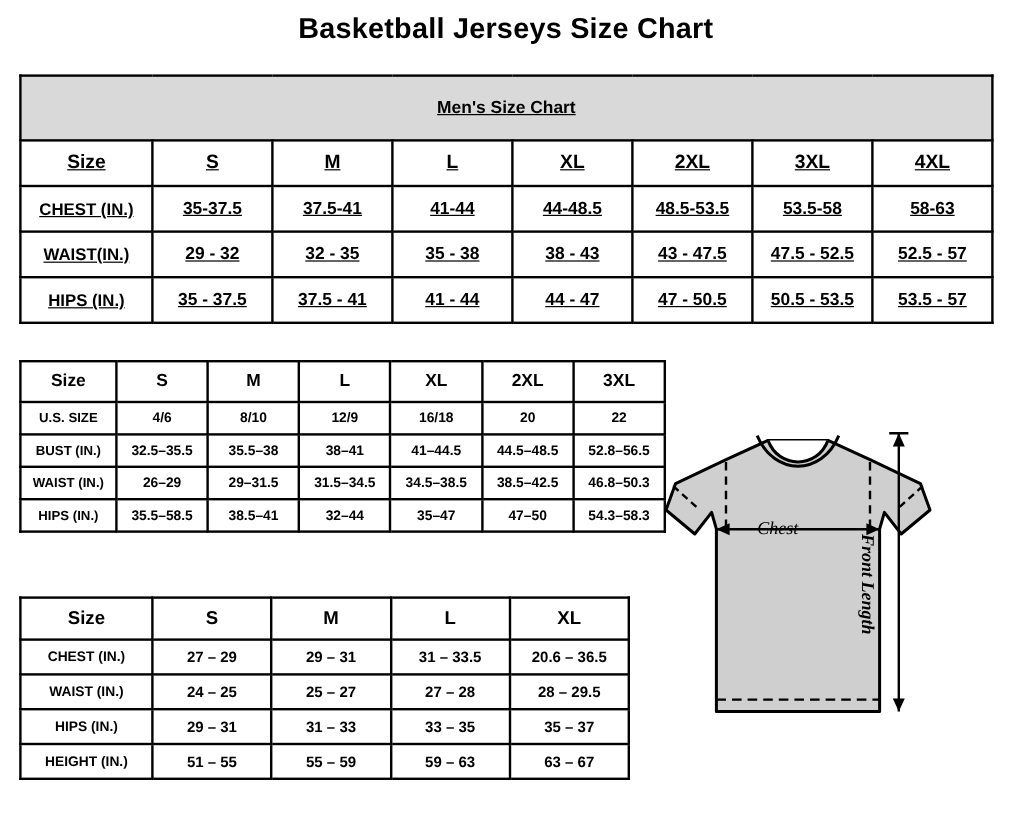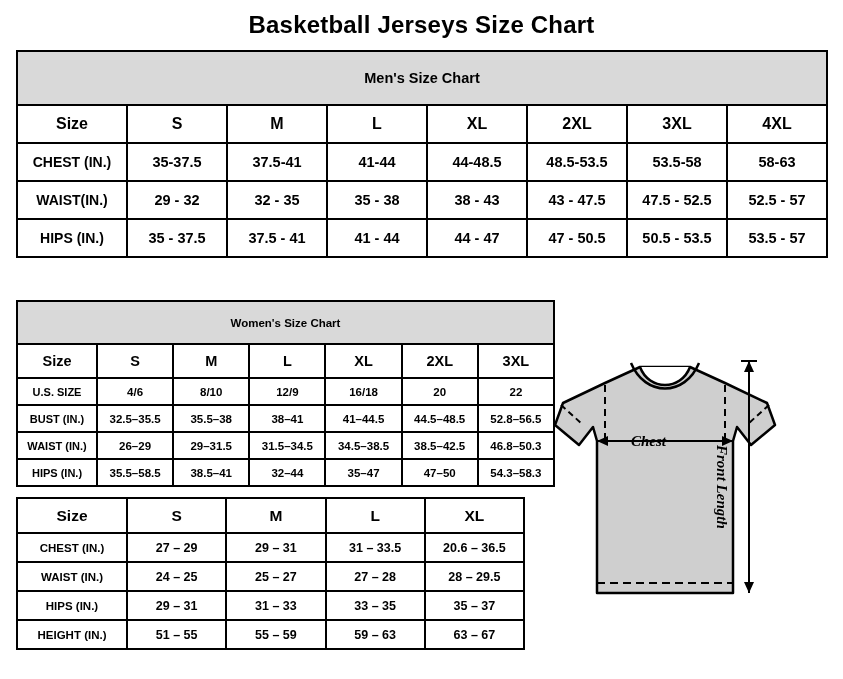--- a/index.html
+++ b/index.html
@@ -36,22 +36,23 @@
   .tbl-caption {
     background: #d9d9d9 !important;
     font-size: 16px;
     font-weight: bold;
     padding: 9px 0;
   }
   
   .men-wrap {
     position: absolute;
     left: 16px;
-    top: 50px;
+    top: 62px;
     width: 812px;
+    text-decoration: underline;
   }
   .men-table { width: 812px; }
   .men-table col.lbl { width: 110px; }
   .men-table td { height: 34px; font-size: 14.5px; }
   .men-table .rowlbl { font-size: 14px; }
   .men-table .hdr { font-size: 16px; }
 
   
   .women-wrap {
     position: absolute;
@@ -85,21 +86,21 @@
     top: 345px;
     width: 290px;
     height: 300px;
   }
   .shirt-wrap svg { display: block; }
   .lbl-chest {
     position: absolute;
     left: 86px;
     top: 88px;
     font-size: 15px;
-    font-weight: bold;
+    font-weight: normal;
     font-style: italic;
     font-family: "Liberation Serif", serif;
   }
   .lbl-front {
     position: absolute;
     left: 185px;
     top: 100px;
     font-size: 15px;
     font-weight: bold;
     font-style: italic;
@@ -179,23 +180,20 @@
     <colgroup>
       <col class="lbl">
       <col>
         <col>
         <col>
         <col>
         <col>
         <col>
     </colgroup>
     <tbody>
-      <tr>
-        <td class="tbl-caption" colspan="7">Women's Size Chart</td>
-      </tr>
       <tr>
         <td class="hdr">Size</td>
         <td class="hdr">S</td>
         <td class="hdr">M</td>
         <td class="hdr">L</td>
         <td class="hdr">XL</td>
         <td class="hdr">2XL</td>
         <td class="hdr">3XL</td>
       </tr>
       <tr>

